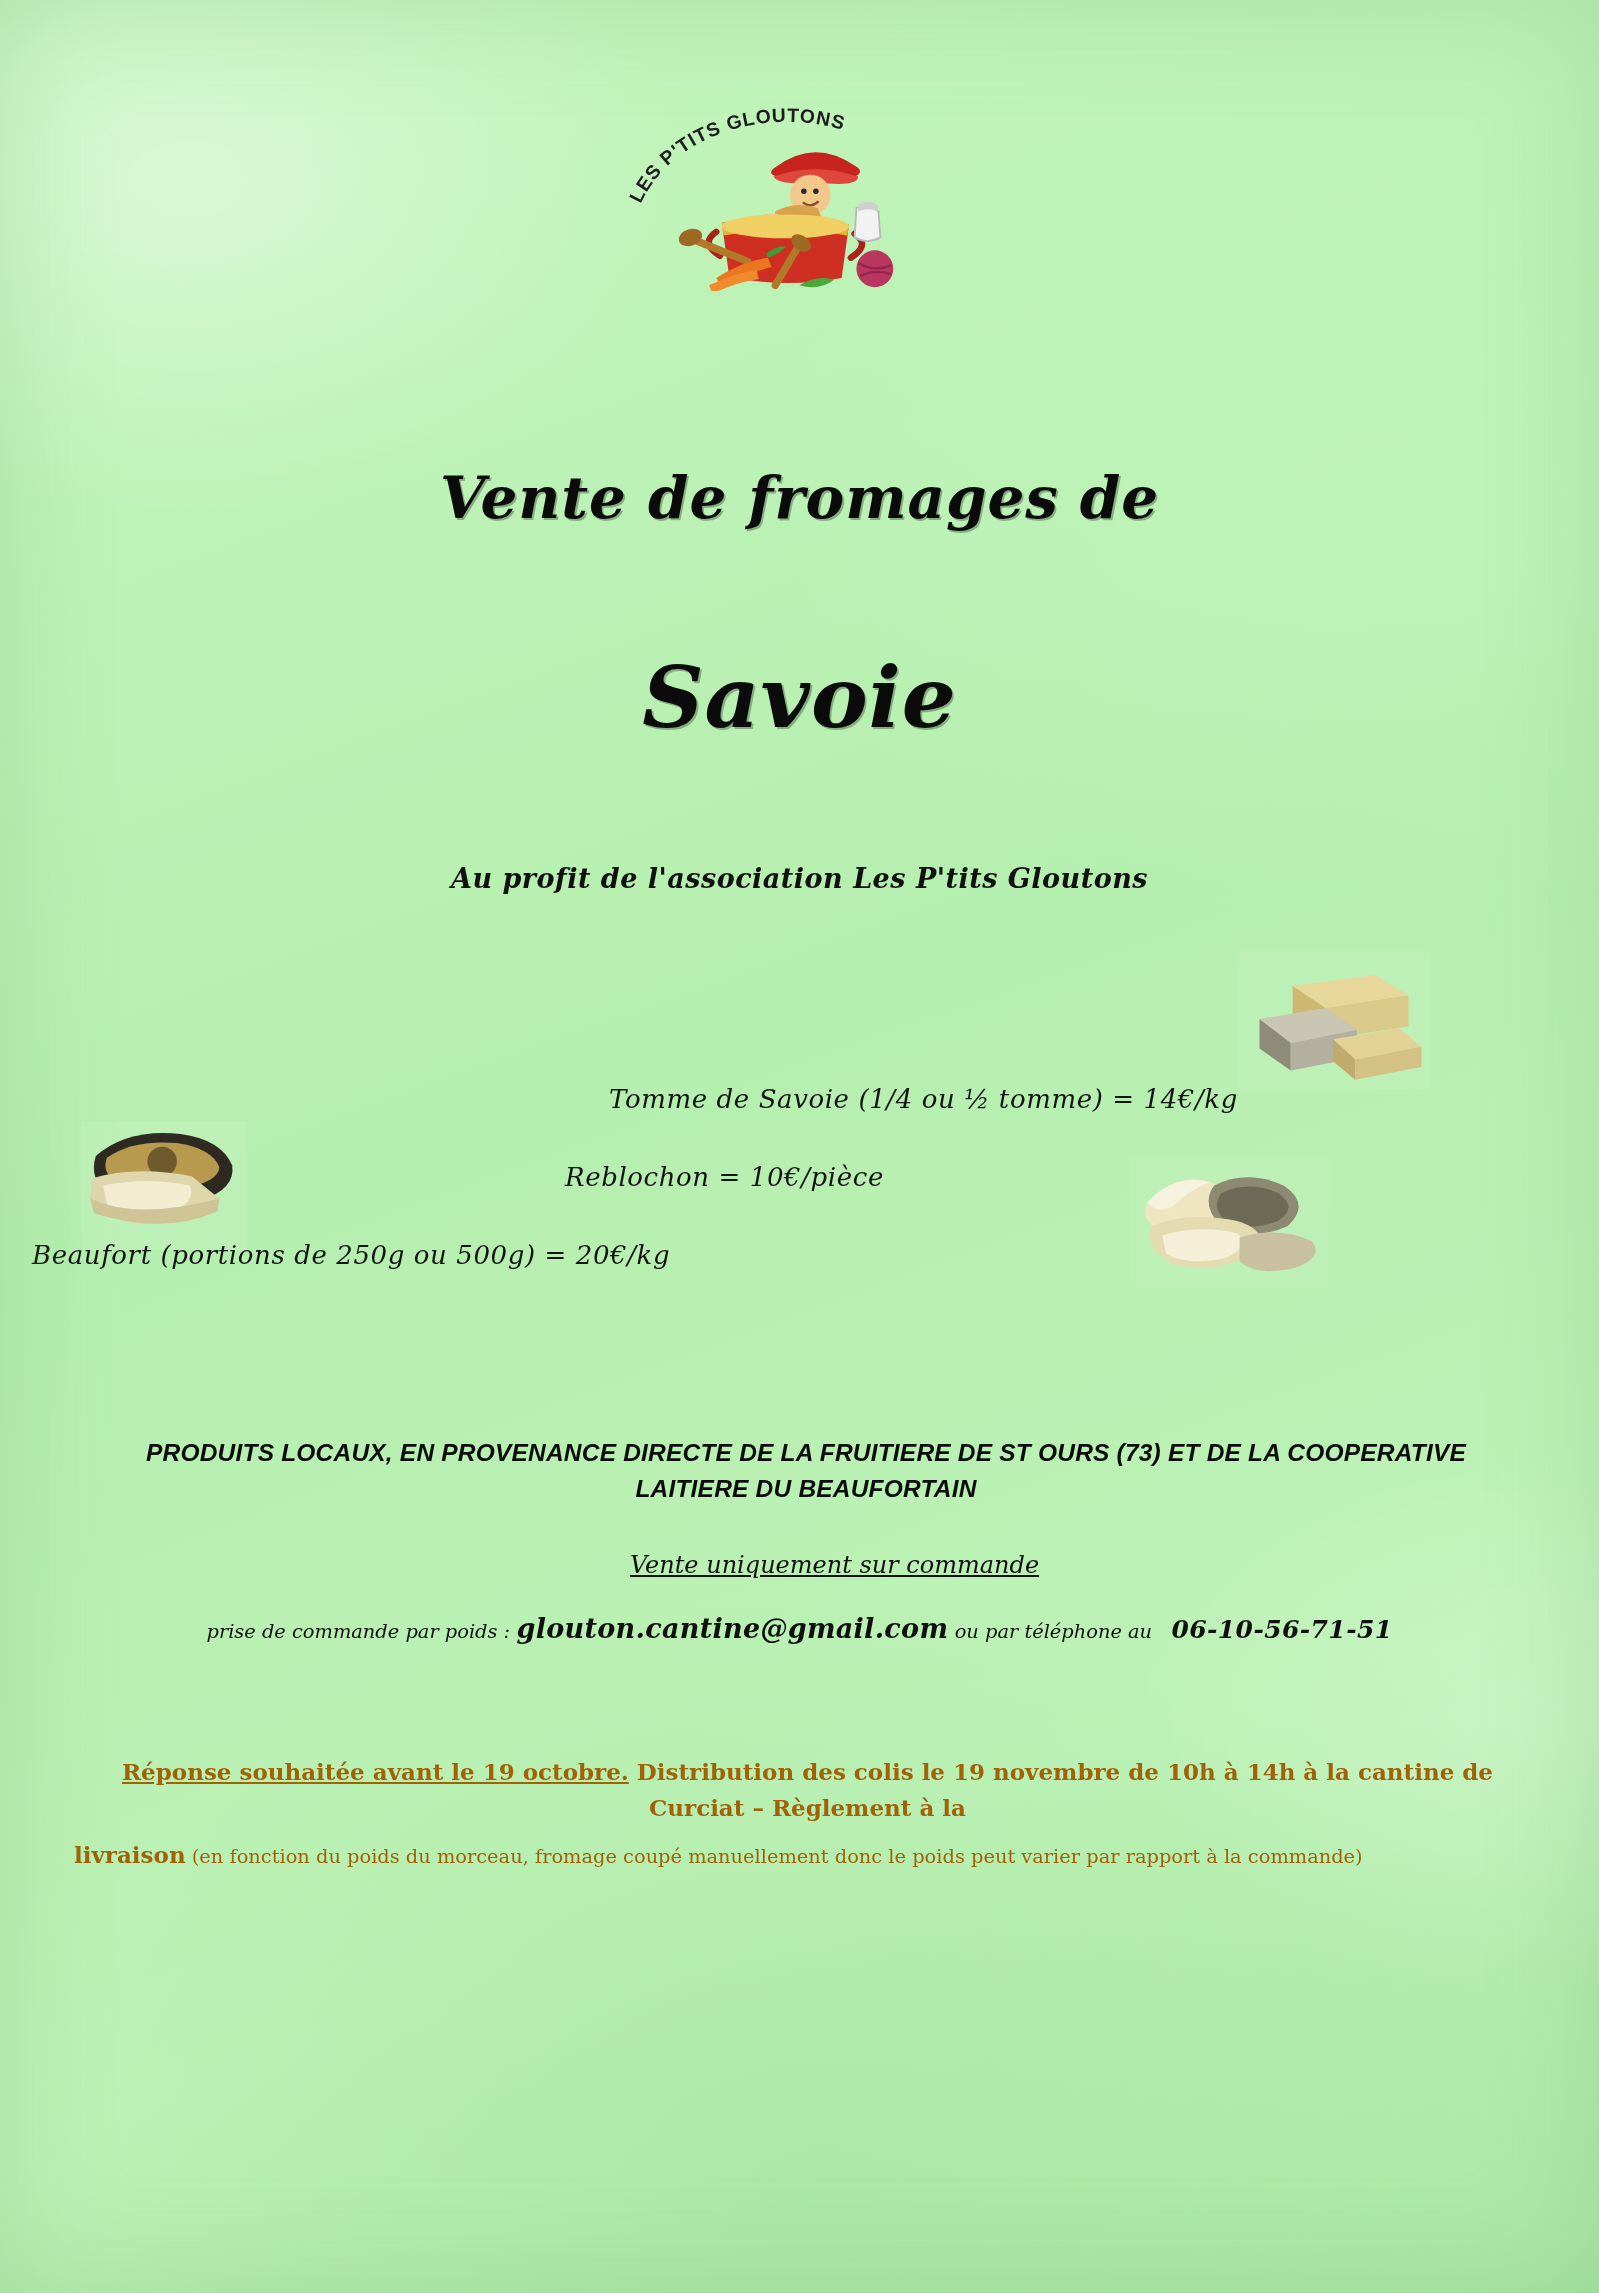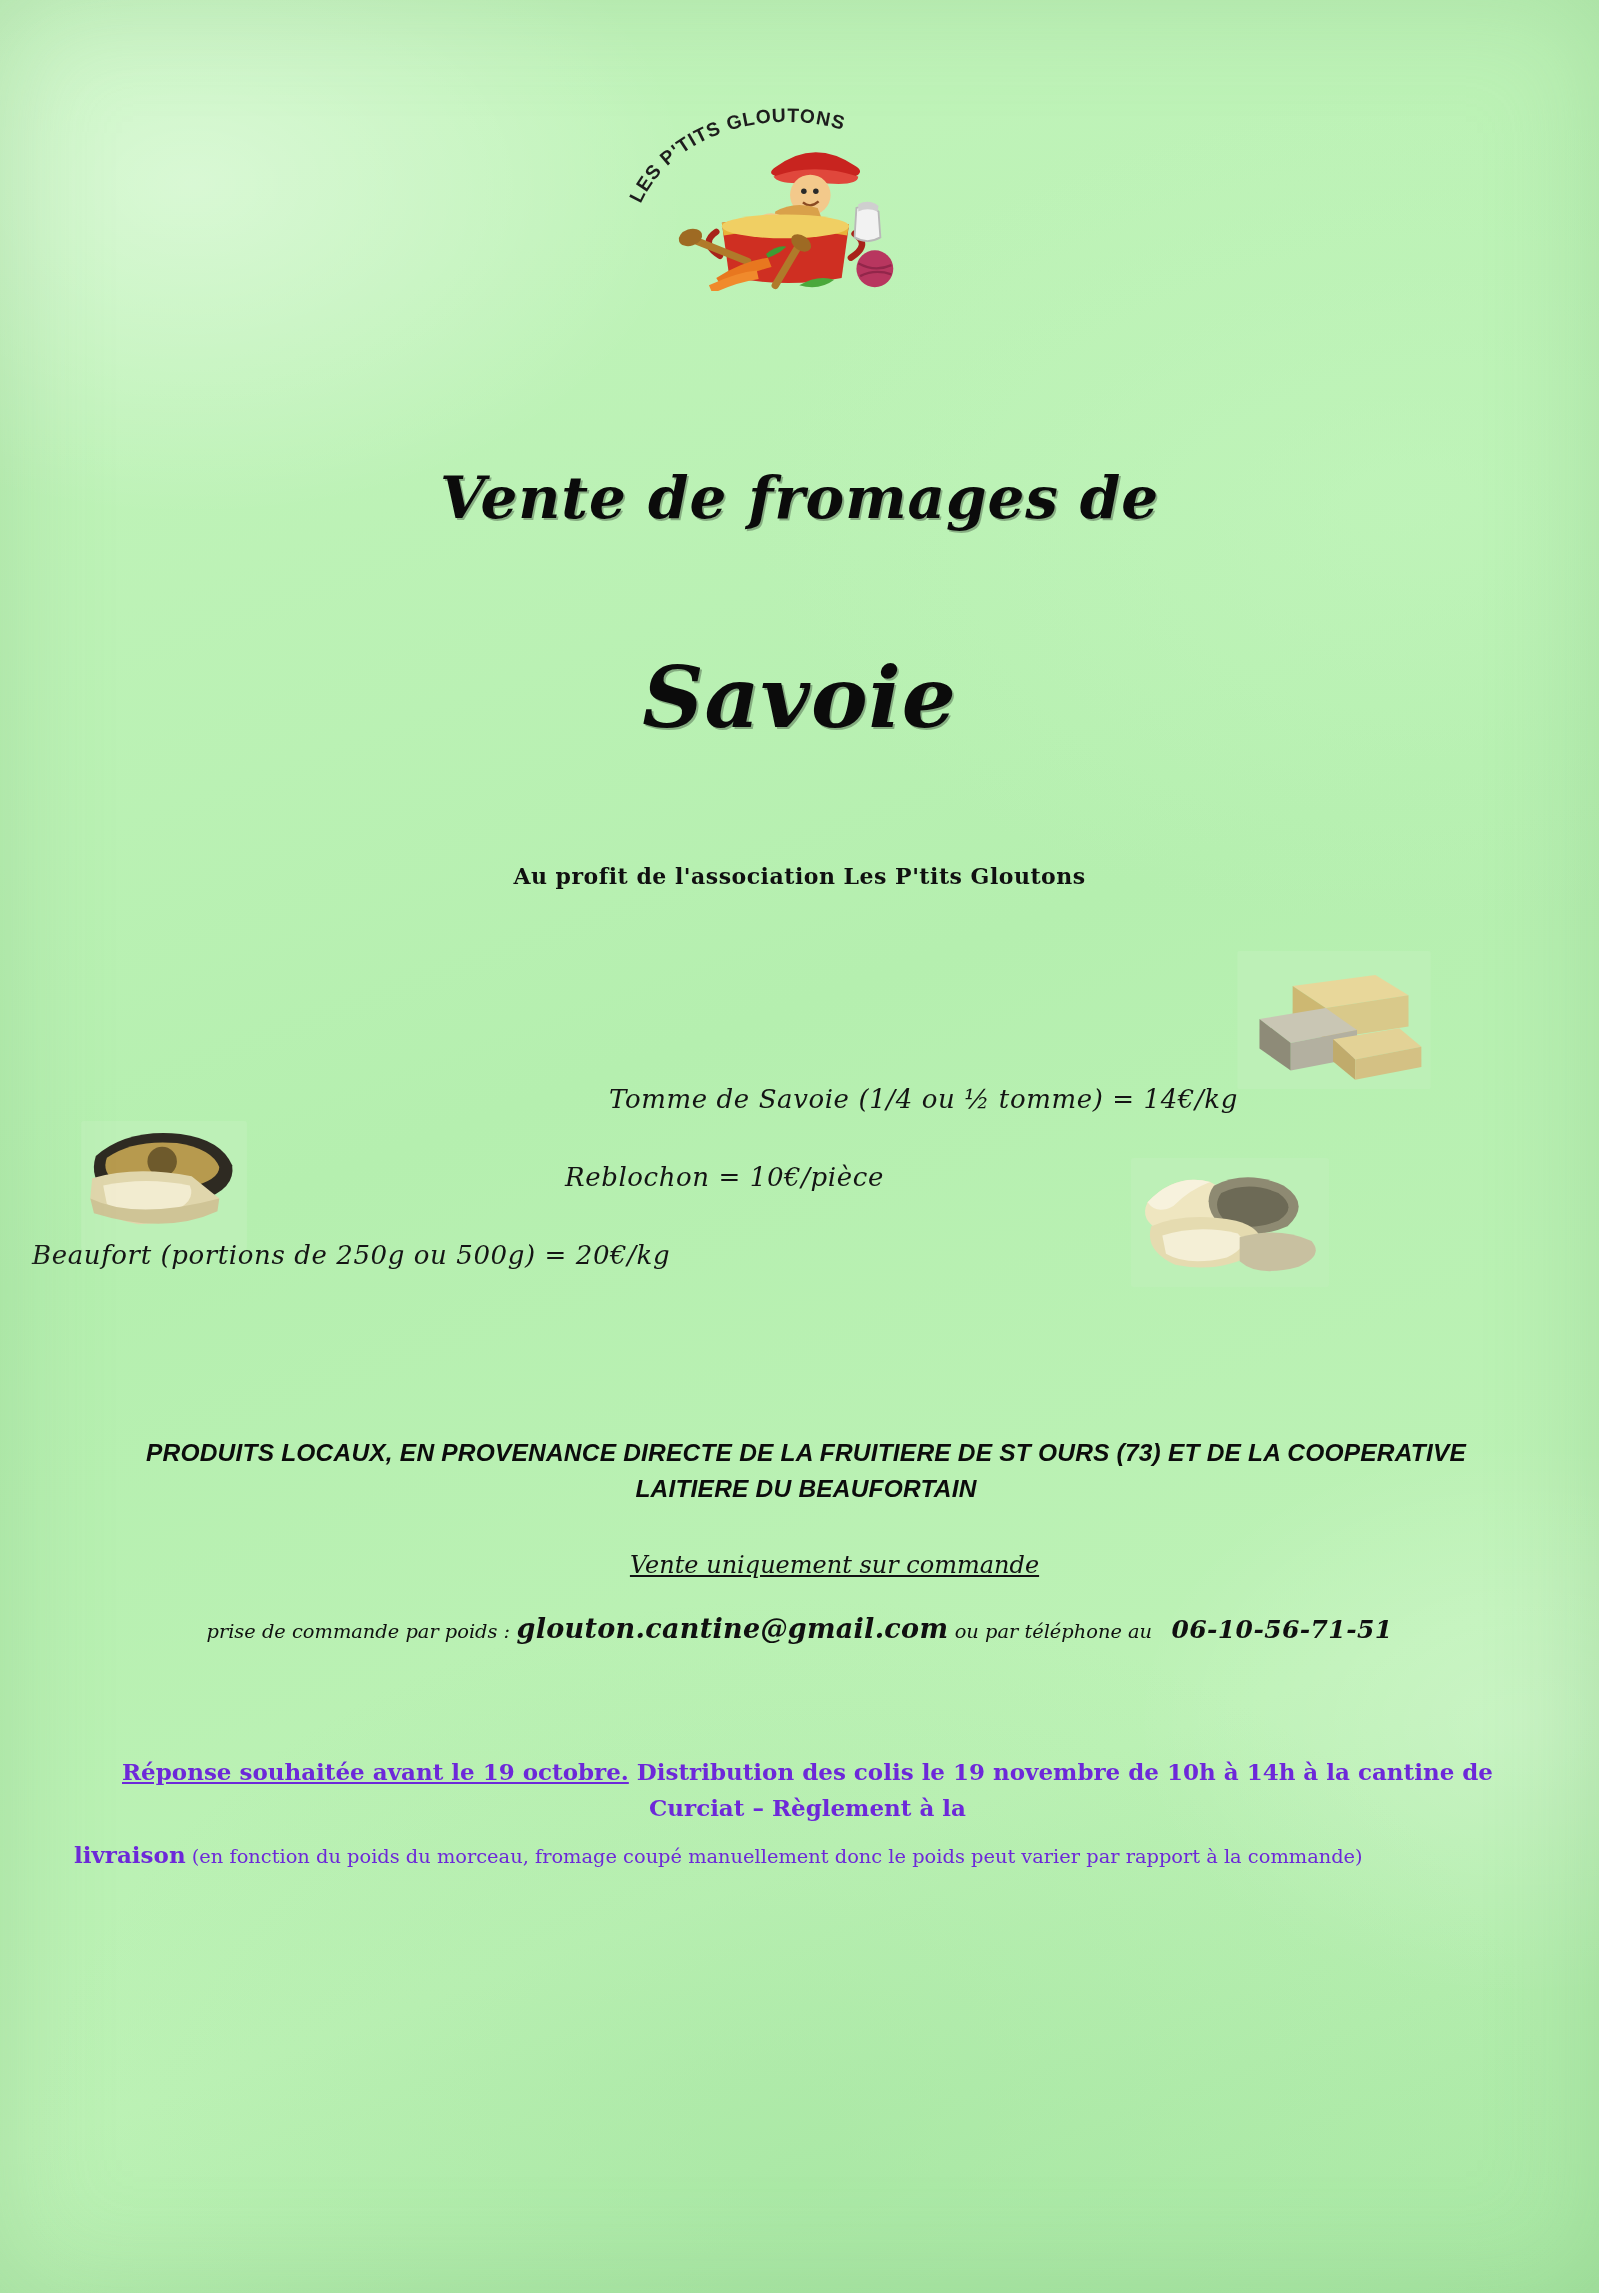--- a/index.html
+++ b/index.html
@@ -92,22 +92,23 @@
     line-height: 1;
     text-shadow: 1.8px 1.8px 0 rgba(0,0,0,0.28);
   }
 
   .assoc-line {
     position: absolute;
     top: 863px;
     width: 100%;
     text-align: center;
     font-family: "DejaVu Serif", serif;
-    font-weight: bold;
-    font-size: 22px;
+    font-style: italic;
+    font-weight: bold;
+    font-size: 27px;
     color: #101010;
     letter-spacing: 0.5px;
   }
 
   
   .prices {
     position: absolute;
     top: 1084px;
     left: 0;
     width: 100%;
@@ -179,21 +180,21 @@
     margin-left: 13px;
   }
 
   
   .footer {
     position: absolute;
     top: 1754px;
     left: 74px;
     width: 1467px;
     font-family: "DejaVu Serif", serif;
-    color: #6d28d9;
+    color: #a16207;
     line-height: 1.55;
   }
   .footer-line1 {
     font-size: 23px;
     font-weight: bold;
     text-align: center;
   }
   .footer-line1 .u { text-decoration: underline; }
   .footer-line2 {
     font-size: 23px;

